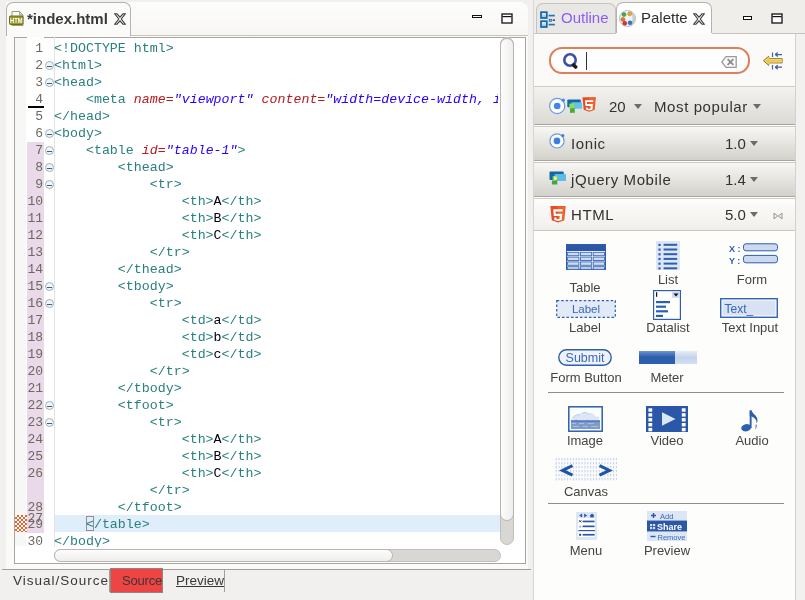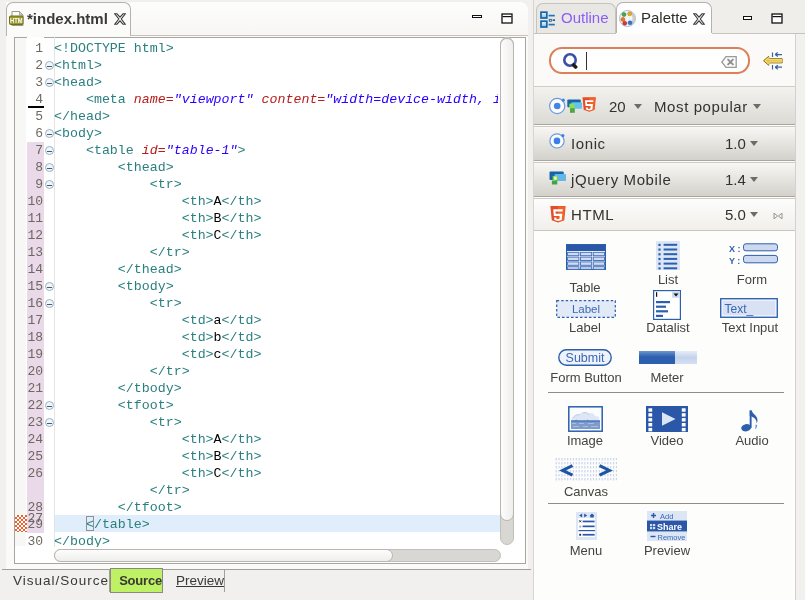--- a/index.html
+++ b/index.html
@@ -35,21 +35,21 @@
 
 #vsb { left:500px; top:37px; width:14px; height:508px; background:#d9d7d3; border:1px solid #c2bfba; border-radius:7px; }
 #vthumb { left:500px; top:38px; width:14px; height:483px; background:linear-gradient(90deg,#fdfdfd,#efeeec); border:1px solid #b9b6b1; border-radius:7px; }
 #hsb { left:54px; top:549px; width:447px; height:13px; background:#d9d7d3; border:1px solid #c2bfba; border-radius:7px; }
 #hthumb { left:54px; top:549px; width:339px; height:13px; background:linear-gradient(#fdfdfd,#efeeec); border:1px solid #b9b6b1; border-radius:7px; }
 
 
 #btabs { left:2px; top:569px; width:529px; height:23px; border-top:1px solid #a29e98; }
 .btab { position:absolute; top:569px; height:23px; font:13.5px/23px "Liberation Sans", sans-serif; color:#3a3834; text-align:right; border-right:1px solid #a29e98; }
 #btab1 { left:2px; width:108px; }
-#btab2 { left:110px; width:53px; background:#bef264; border:1px solid #8c8881; top:568px; height:25px; line-height:24px; font-weight:bold; font-size:13px; letter-spacing:-0.2px; }
+#btab2 { left:110px; width:53px; background:#ef4444; border:1px solid #8c8881; top:568px; height:25px; line-height:24px; font-weight:normal; font-size:13px; letter-spacing:-0.2px; }
 #btab3 { left:163px; width:62px;text-decoration:underline; }
 
 
 #rpane { left:534px; top:0; width:271px; height:600px; background:#fdfdfc; }
 #rtabbar { left:534px; top:0; width:271px; height:33px; background:#efeeeb; }
 #rtab1 { left:536px; top:3px; width:80px; height:30px; background:#e9e7e4; border:1px solid #c6c2bc; border-bottom:none; border-radius:7px 7px 0 0; }
 #rtab2 { left:616px; top:2px; width:96px; height:31px; background:#ffffff; border:1px solid #b5b1ab; border-bottom:none; border-radius:7px 7px 0 0; }
 #searcharea { left:534px; top:34px; width:271px; height:53px; background:#fbfaf9; }
 #searchbox { left:549px; top:47px; width:201px; height:27px; background:#fff; border:2px solid #dd8059; border-radius:13px; }
 #caret { left:585.5px; top:52px; width:1.5px; height:18px; background:#333; }

